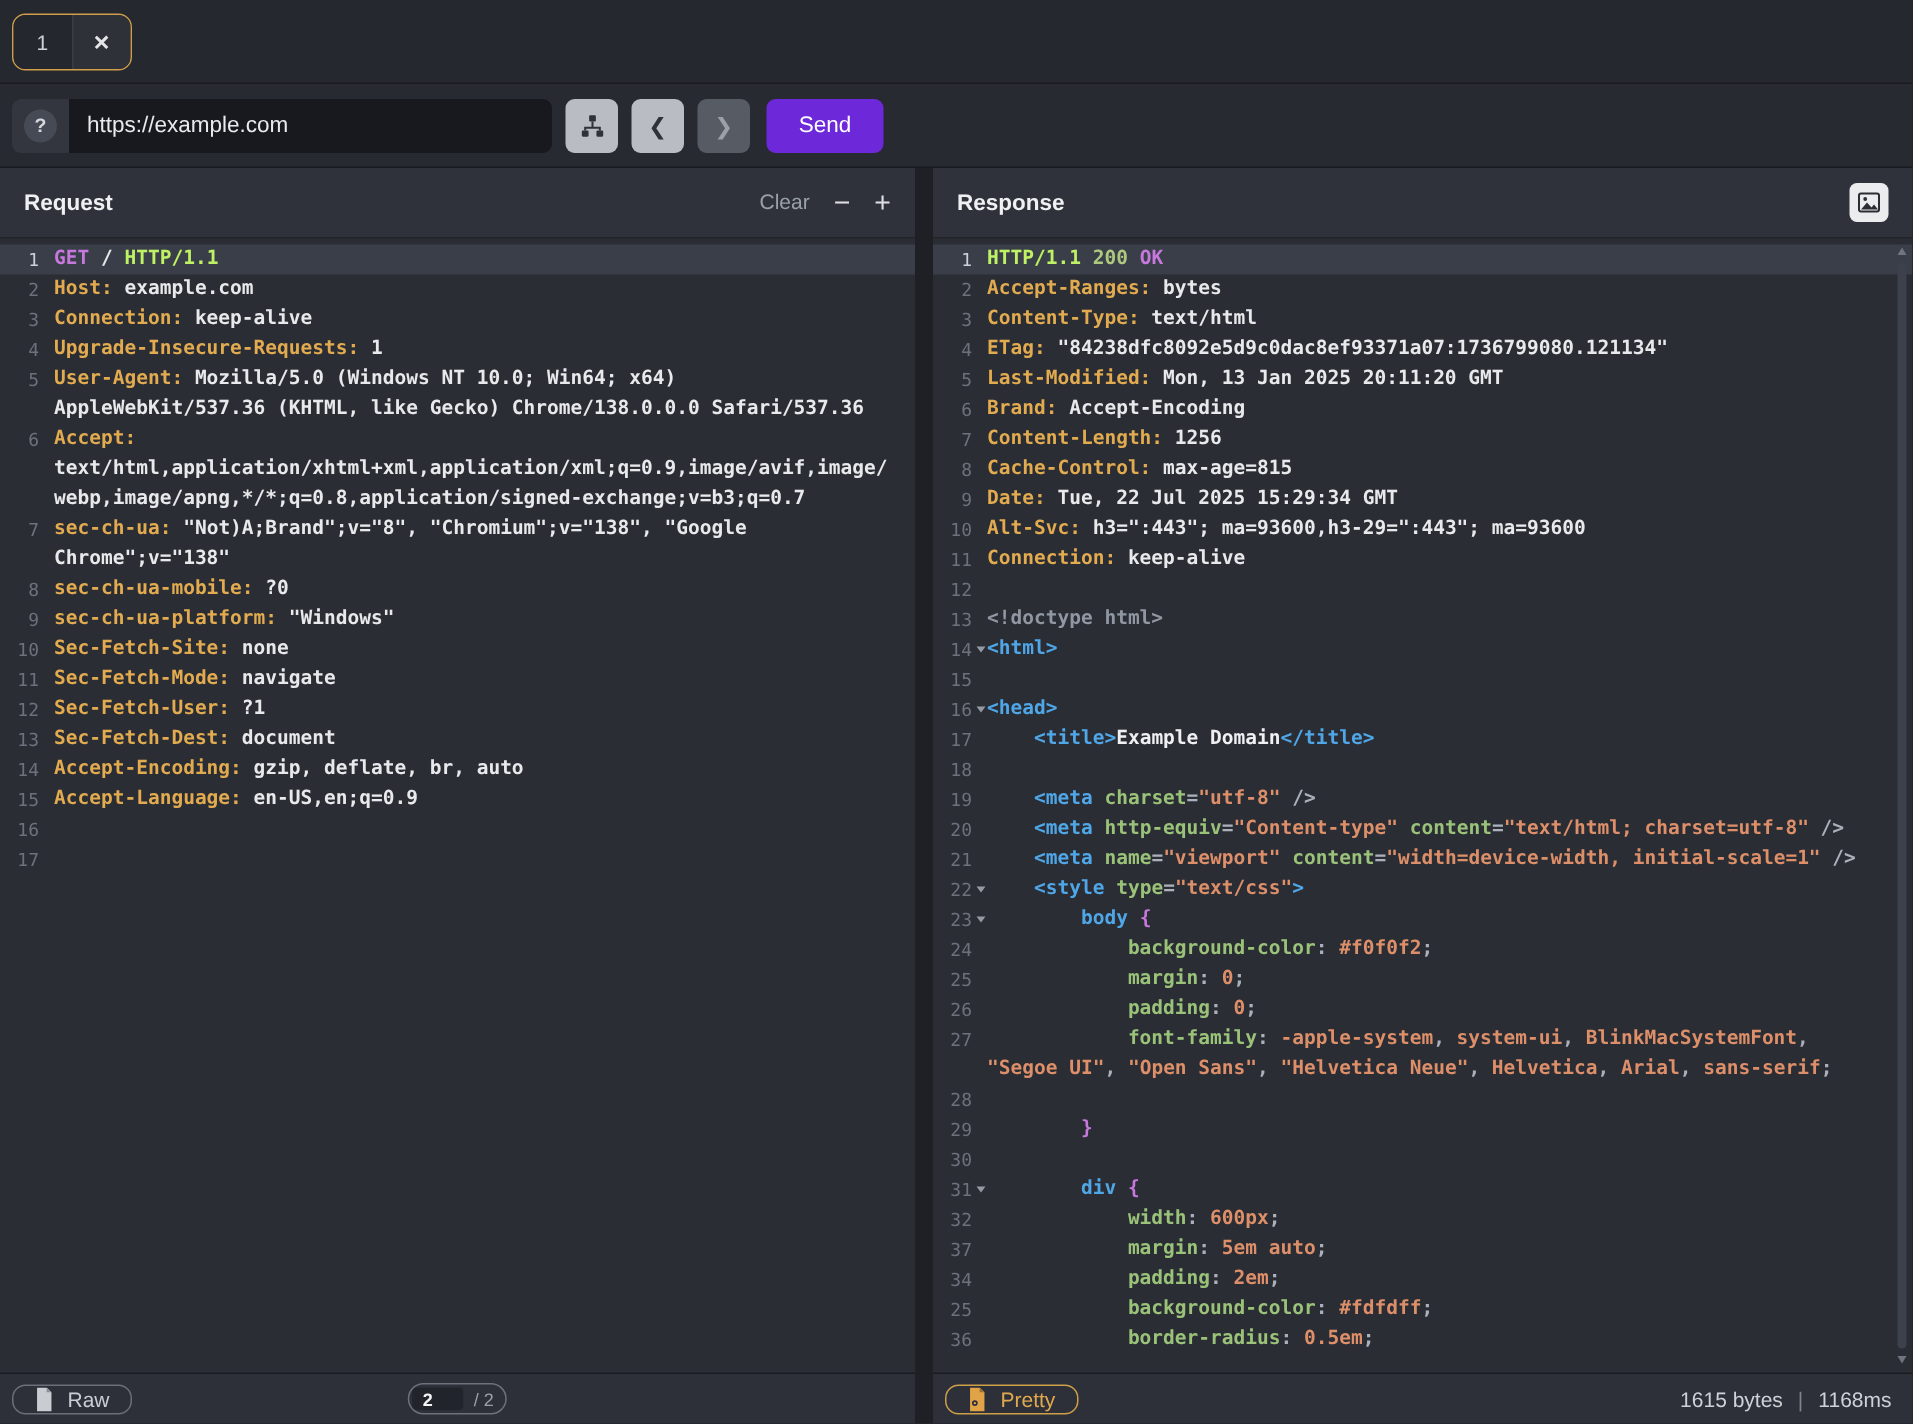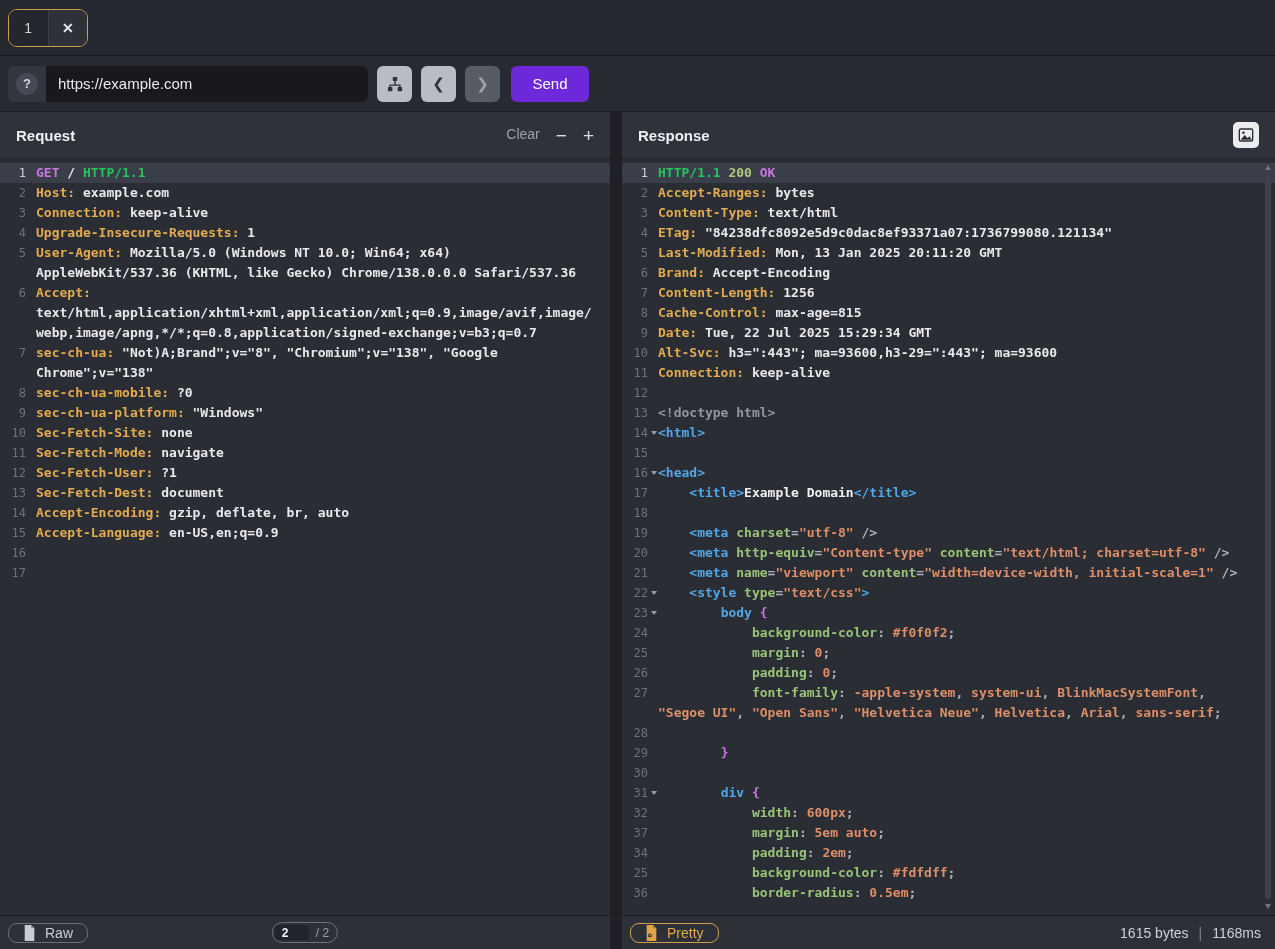--- a/index.html
+++ b/index.html
@@ -63,21 +63,21 @@
          font-size:12px; font-weight:normal; position:relative; }
   .cm-row.active .gut { color:#cdd1d7; }
   .fold-arrow { position:absolute; right:1px; top:8px; width:0; height:0;
                 border-left:3.5px solid transparent; border-right:3.5px solid transparent;
                 border-top:4.5px solid #959ba5; }
   .cm-content { flex:1; white-space:pre-wrap; overflow-wrap:anywhere; color:#e8e9eb; }
   .panel.request  .cm-content { max-width:560px; }
   .panel.response .cm-content { max-width:589px; }
 
   .tok-method   { color:#c678dd; }
-  .tok-version  { color:#22c55e; }
+  .tok-version  { color:#bef264; }
   .tok-status   { color:#aec87e; }
   .tok-statusmsg{ color:#c678dd; }
   .tok-hname    { color:#e2ab4f; }
   .tok-plain    { color:#e8e9eb; }
   .tok-doctype  { color:#9097a2; }
   .tok-tag      { color:#4fa7e8; }
   .tok-attr     { color:#9ac379; }
   .tok-str      { color:#dd8f69; }
   .tok-punct    { color:#aab1bb; }
   .tok-prop     { color:#9ac379; }

